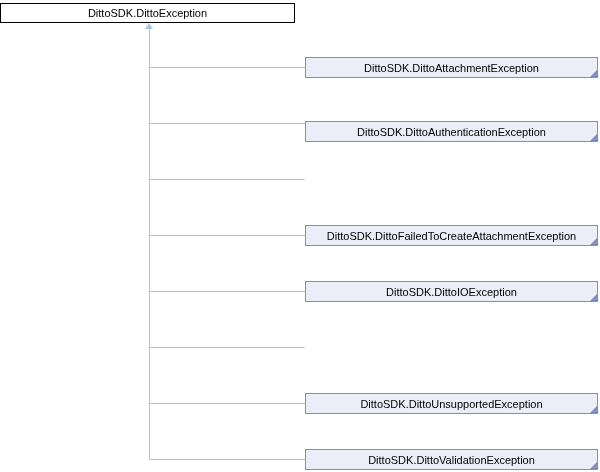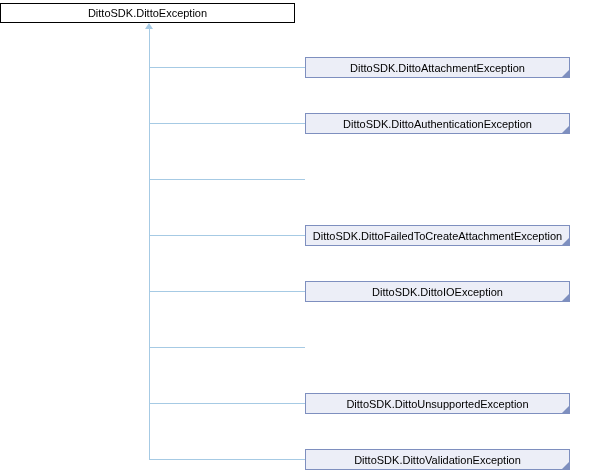--- a/index.html
+++ b/index.html
@@ -28,21 +28,21 @@
   .node.parent {
     left: 0px;
     top: 3px;
     width: 295px;
     height: 20px;
     background: #ffffff;
     border: 1px solid #000000;
   }
   .node.child {
     left: 305px;
-    width: 265px;
+    width: 293px;
     height: 21px;
     background: #eceef7;
     border: 1px solid #7e8fbf;
     cursor: pointer;
   }
   .node.child .fold {
     position: absolute;
     right: 0;
     bottom: 0;
     width: 0;
@@ -96,21 +96,21 @@
   <div class="h-line" style="top:235px"></div>
   <div class="h-line" style="top:291px"></div>
   <div class="h-line" style="top:347px"></div>
   <div class="h-line" style="top:403px"></div>
   <div class="h-line" style="top:459px"></div>
 
   <div class="node child" style="top:57px">
     <span class="label">DittoSDK.DittoAttachmentException</span>
     <i class="fold"></i>
   </div>
-  <div class="node child" style="top:113px">
+  <div class="node child" style="top:121px">
     <span class="label">DittoSDK.DittoAuthenticationException</span>
     <i class="fold"></i>
   </div>
   <div class="node child" style="top:225px">
     <span class="label">DittoSDK.DittoFailedToCreateAttachmentException</span>
     <i class="fold"></i>
   </div>
   <div class="node child" style="top:281px">
     <span class="label">DittoSDK.DittoIOException</span>
     <i class="fold"></i>

